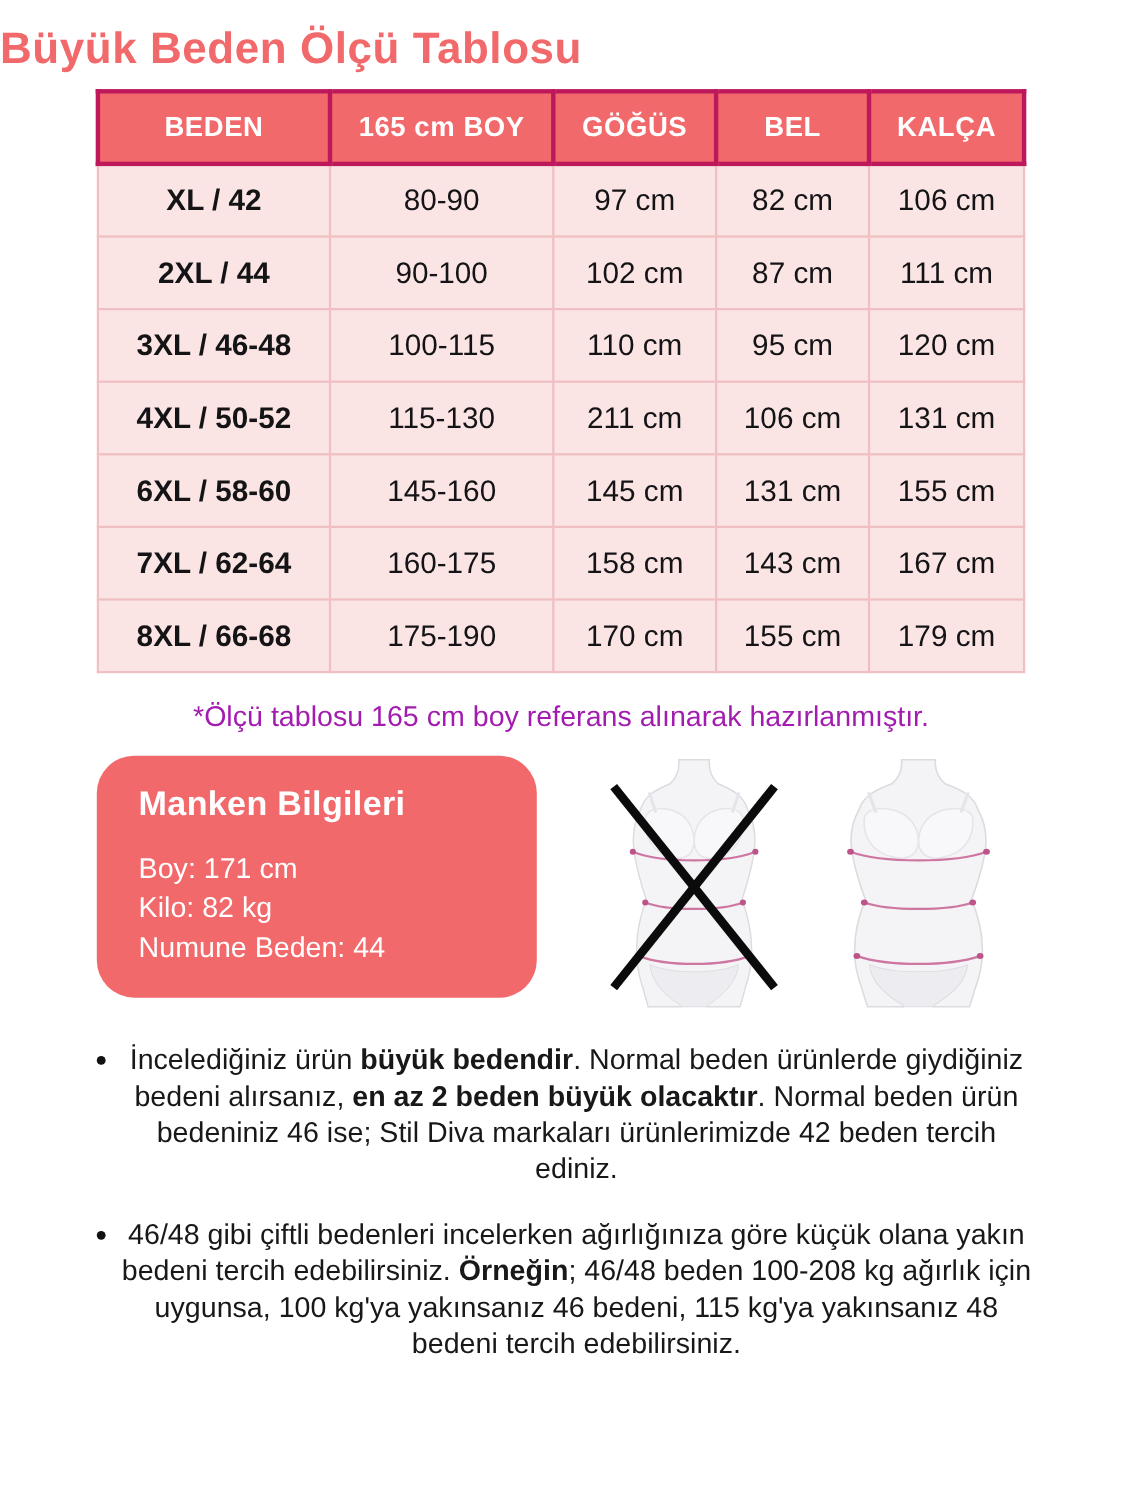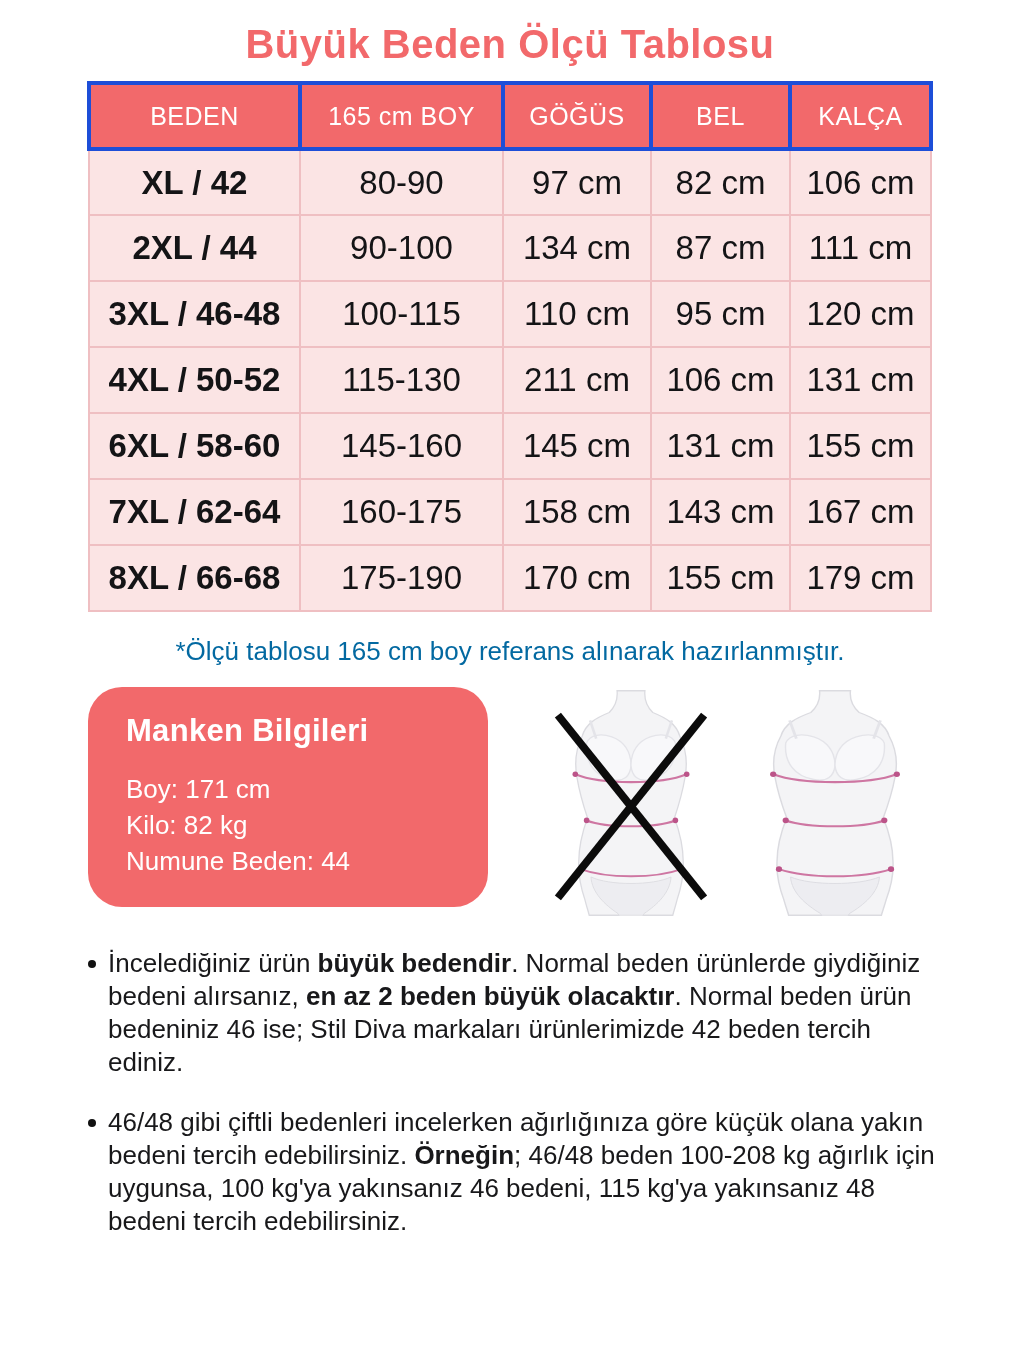--- a/index.html
+++ b/index.html
@@ -15,61 +15,61 @@
   *{box-sizing:border-box;margin:0;padding:0;}
   html,body{width:1020px;height:1360px;}
   body{
     background:#ffffff;
     font-family:"Liberation Sans","DejaVu Sans",sans-serif;
     color:var(--text);
     overflow:hidden;
   }
   .page-title{
     margin-top:22px;
-    text-align:center;
+    text-align:left;
     color:var(--accent);
     font-size:40px;
     font-weight:700;
     letter-spacing:.5px;
   }
   table.size-table{
     width:842px;
     margin:14px auto 0 auto;
     border-collapse:collapse;
     table-layout:fixed;
   }
   .size-table col.c0{width:211px}
   .size-table col.c1{width:203px}
   .size-table col.c2{width:148px}
   .size-table col.c3{width:139px}
   .size-table col.c4{width:141px}
   .size-table th{
     background:var(--accent);
     color:#fff;
     font-size:25px;
-    font-weight:400;
+    font-weight:700;
     height:66px;
-    border:4px solid #1d4ed8;
+    border:4px solid #be185d;
     letter-spacing:.5px;
     text-align:center;
   }
   .size-table td{
     background:var(--cell-bg);
     border:2px solid var(--cell-border);
     height:66px;
     text-align:center;
-    font-size:33px;
+    font-size:27px;
     color:#141416;
   }
   .size-table td:first-child{font-weight:700;}
   .footnote{
     margin-top:24px;
     text-align:center;
     font-size:26px;
-    color:#0369a1;
+    color:#a21caf;
   }
   .model-section{
     display:flex;
     align-items:flex-start;
     padding:0 88px;
     margin-top:20px;
   }
   .model-card{
     flex:none;
     width:400px;
@@ -103,20 +103,21 @@
   .panty{fill:#EDEDF1;stroke:var(--figure-stroke);stroke-width:1;}
   .bra{fill:#F8F8FA;stroke:#E4E4E9;stroke-width:1.5;}
   .strap{fill:none;stroke:#E4E4E9;stroke-width:3;}
   .measure{fill:none;stroke:var(--measure);stroke-width:2.4;}
   .measure-dot{fill:var(--measure-dot);}
   .xmark path{fill:none;stroke:#0B0B0B;stroke-width:9;}
   .notes{
     list-style:none;
     margin:30px 0 0 88px;
     width:852px;
+    text-align:center;
   }
   .notes li{
     display:flex;
     margin-bottom:27px;
   }
   .notes .dot{
     flex:none;
     width:8px;height:8px;
     border-radius:50%;
     background:#111;
@@ -155,21 +156,21 @@
       <tr>
         <td>XL / 42</td>
         <td>80-90</td>
         <td>97 cm</td>
         <td>82 cm</td>
         <td>106 cm</td>
       </tr>
       <tr>
         <td>2XL / 44</td>
         <td>90-100</td>
-        <td>134 cm</td>
+        <td>102 cm</td>
         <td>87 cm</td>
         <td>111 cm</td>
       </tr>
       <tr>
         <td>3XL / 46-48</td>
         <td>100-115</td>
         <td>110 cm</td>
         <td>95 cm</td>
         <td>120 cm</td>
       </tr>

